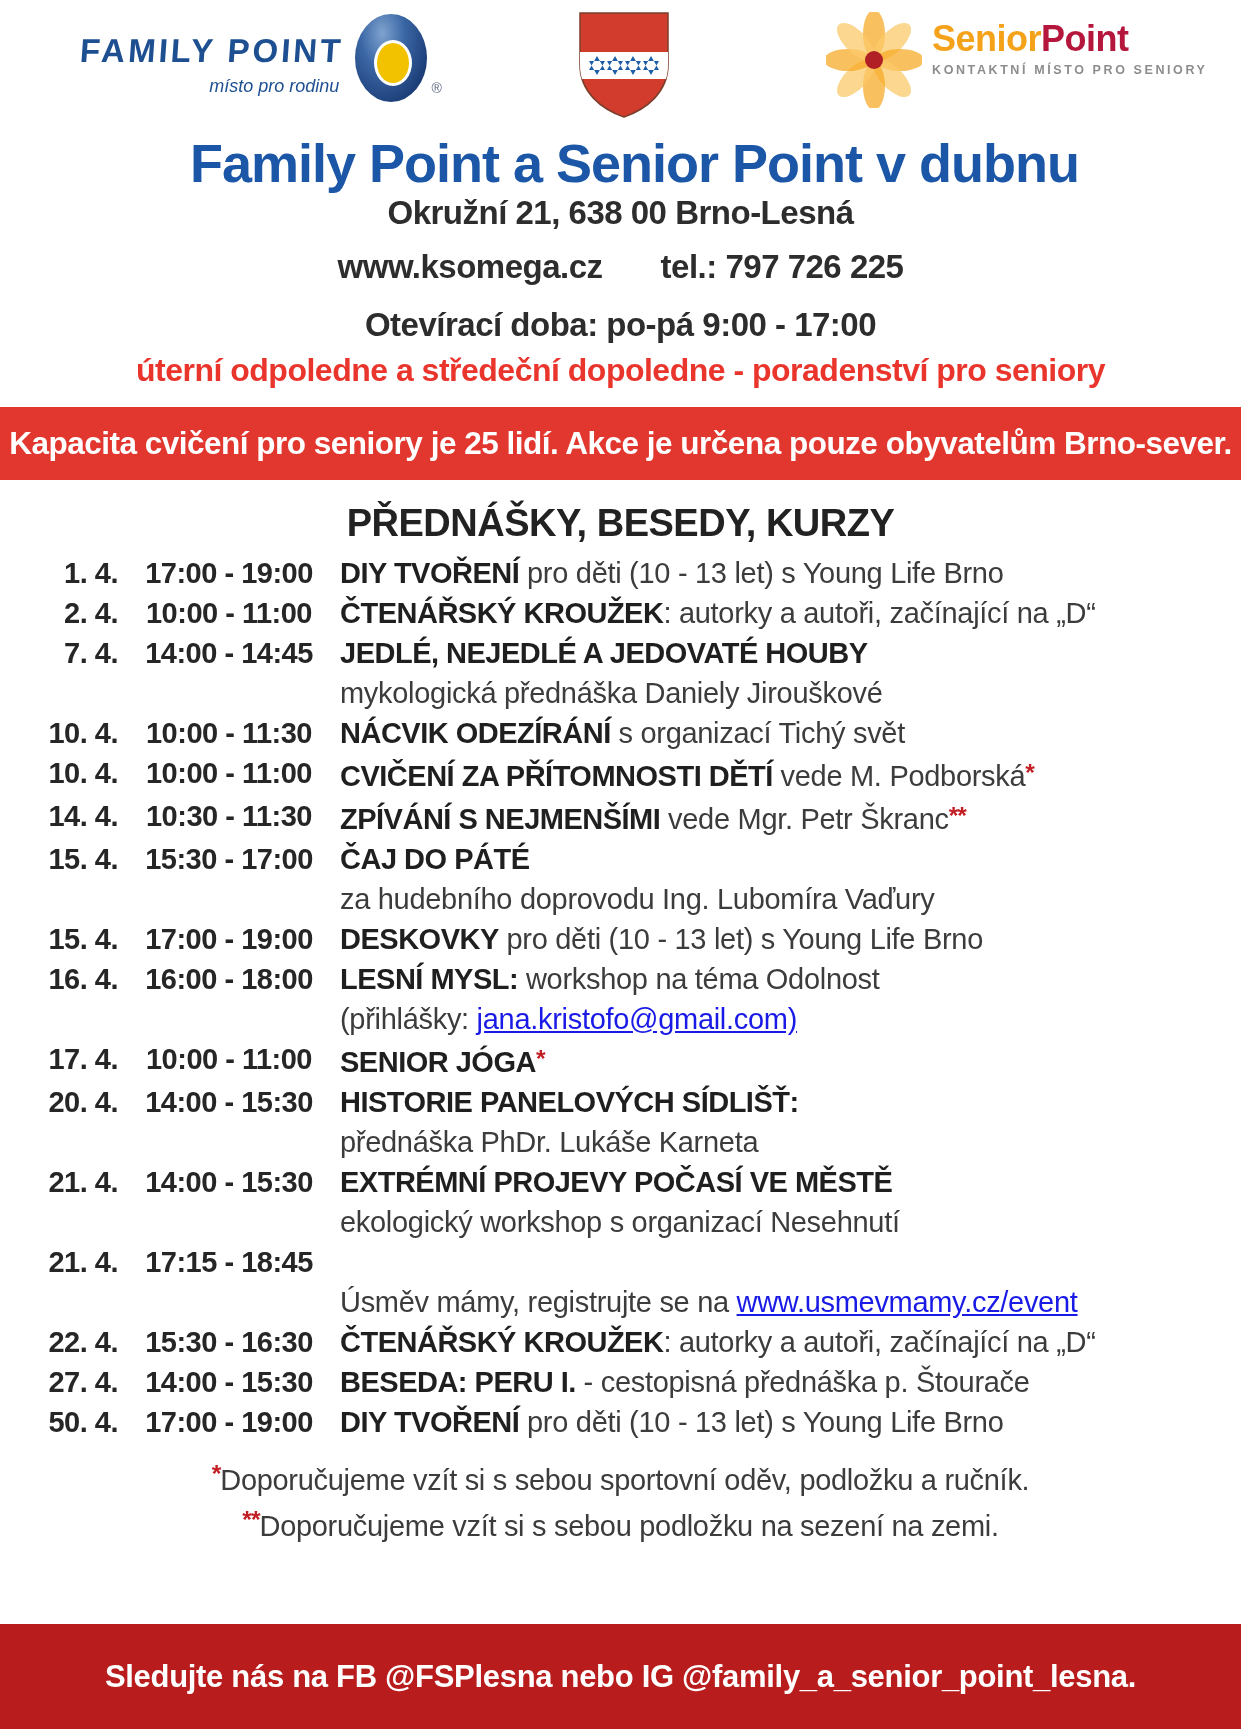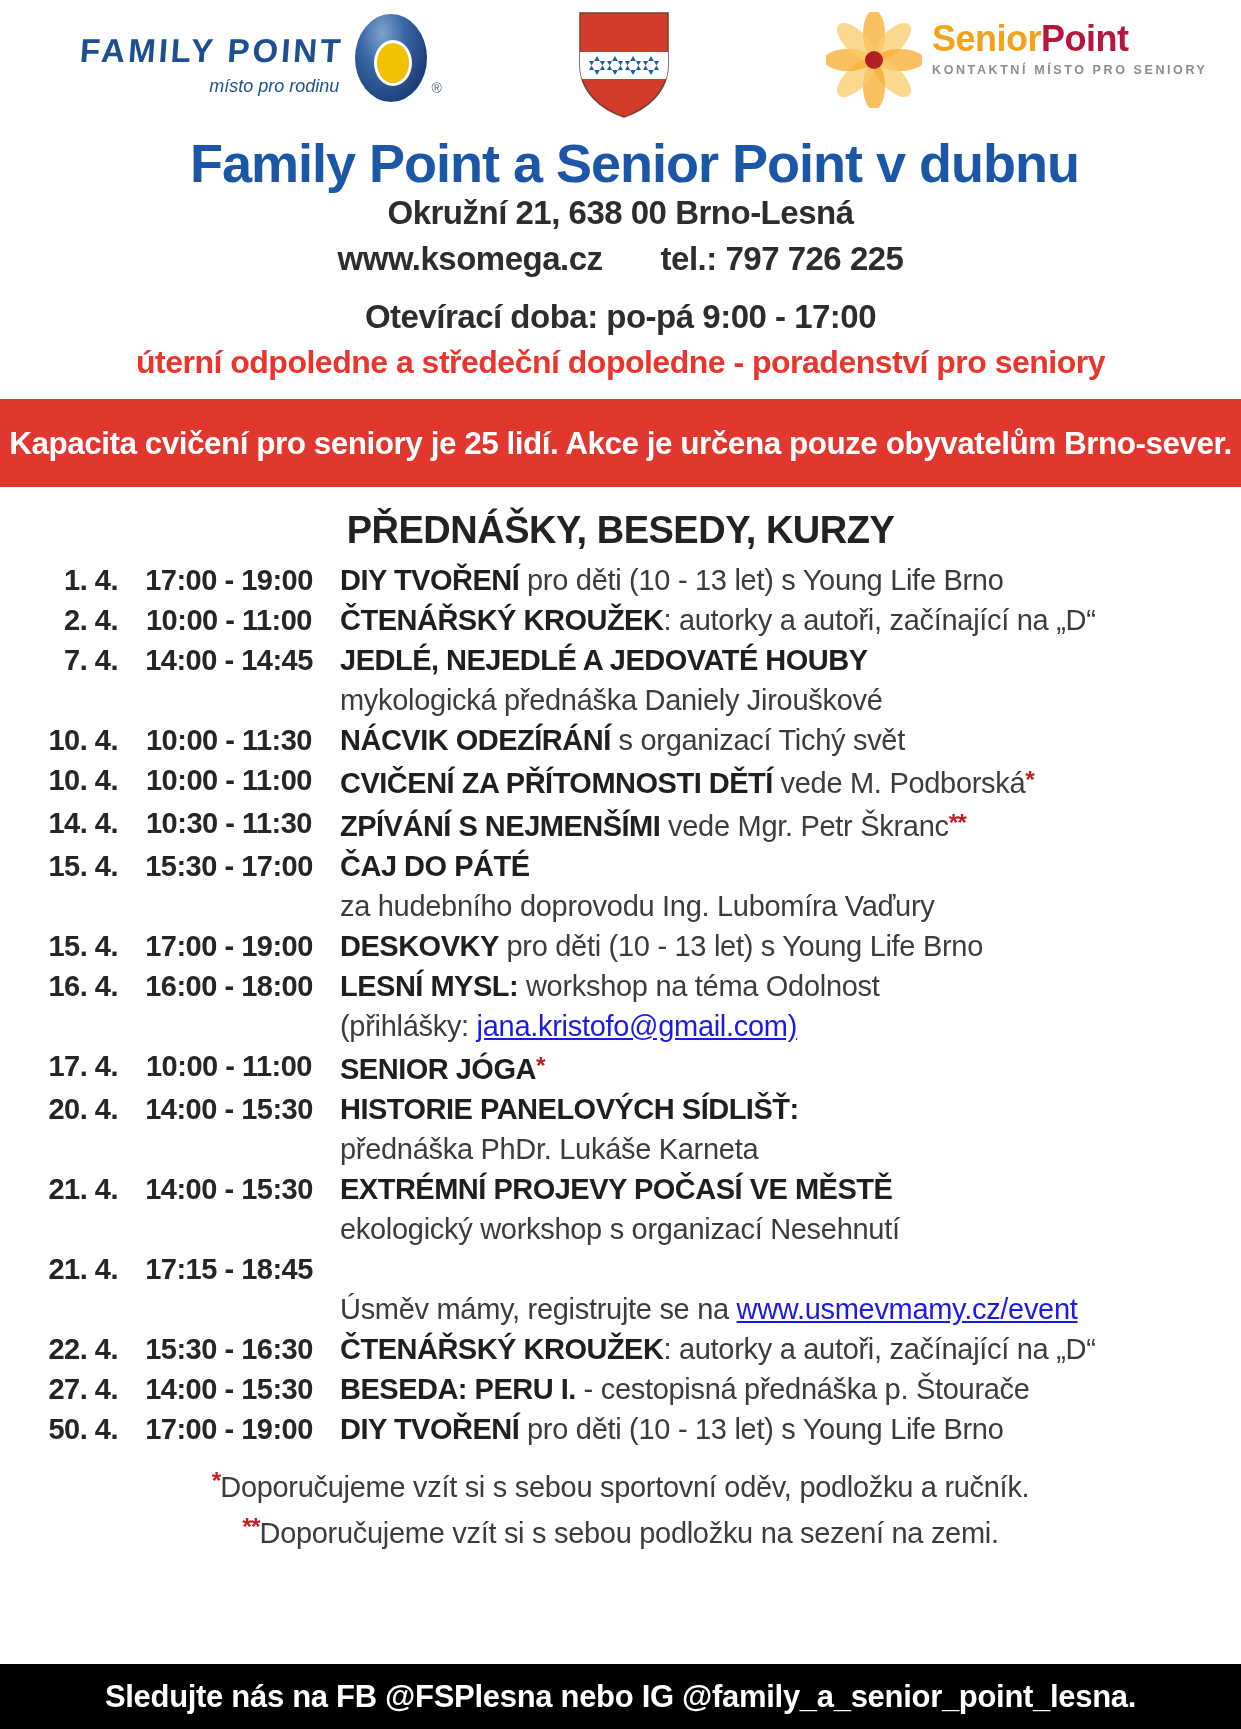--- a/index.html
+++ b/index.html
@@ -37,27 +37,27 @@
   .sp-point { color:#b5173c; }
   .sp-sub { color:#8d8d8d; font-size:12.5px; letter-spacing:2.6px; margin-top:3px; font-weight:600; }
 
   
   .content { padding-top:132px; }
   .main-title {
     text-align:center; color:#1c56a7;
     font-size:54px; font-weight:800; letter-spacing:-1px;margin-left:28px;
   }
   .address { text-align:center; font-size:33px; font-weight:700; color:#2d2d2d; letter-spacing:-0.5px; }
-  .contact { text-align:center; font-size:33px; font-weight:700; color:#2d2d2d; margin-top:8px; letter-spacing:-0.5px; }
+  .contact { text-align:center; font-size:33px; font-weight:700; color:#2d2d2d; margin-top:16px; letter-spacing:-0.5px; }
   .contact .gap { display:inline-block; width:58px; }
   .hours { text-align:center; font-size:33px; font-weight:700; color:#2d2d2d; margin-top:20px; letter-spacing:-0.5px; }
   .advisory { text-align:center; font-size:32px; font-weight:700; color:#ea352d; margin-top:8px; letter-spacing:-0.5px; }
 
   .banner-red {
-    margin-top:18px; height:88px; background:#e1372f;
+    margin-top:18px; height:73px; background:#e1372f;
     display:flex; align-items:center; justify-content:center;
   }
   .banner-red span { color:#ffffff; font-size:31.5px; font-weight:800; letter-spacing:-0.5px; }
 
   .section-heading {
     text-align:center; font-size:38px; font-weight:800; color:#222222;
     margin-top:22px; letter-spacing:-0.5px;
   }
 
   
@@ -69,22 +69,22 @@
   .c-title b { font-weight:800; color:#1f1f1f; letter-spacing:-0.5px; }
   .star { color:#c41e25; font-weight:800; vertical-align:5px; font-size:0.85em; letter-spacing:-1px; }
   .link { color:#1a1ae6; text-decoration:underline; cursor:pointer; }
 
   
   .footnotes { margin-top:12px; text-align:center; font-size:29px; color:#3c3c3c; line-height:40px; letter-spacing:-0.3px; }
   .footnotes .star { vertical-align:8px; }
 
   
   .footer {
-    position:absolute; left:0; right:0; bottom:0; height:65px;
-    background:#000000; display:flex; align-items:center; justify-content:center;
+    position:absolute; left:0; right:0; bottom:0; height:105px;
+    background:#b91c1c; display:flex; align-items:center; justify-content:center;
   }
   .footer span { color:#ffffff; font-size:31px; font-weight:800; letter-spacing:-0.3px; }
 </style>
 </head>
 <body>
 
 <div class="fp-logo">
   <div class="fp-text">
     <div class="fp-title">FAMILY POINT</div>
     <div class="fp-sub">místo pro rodinu</div>

